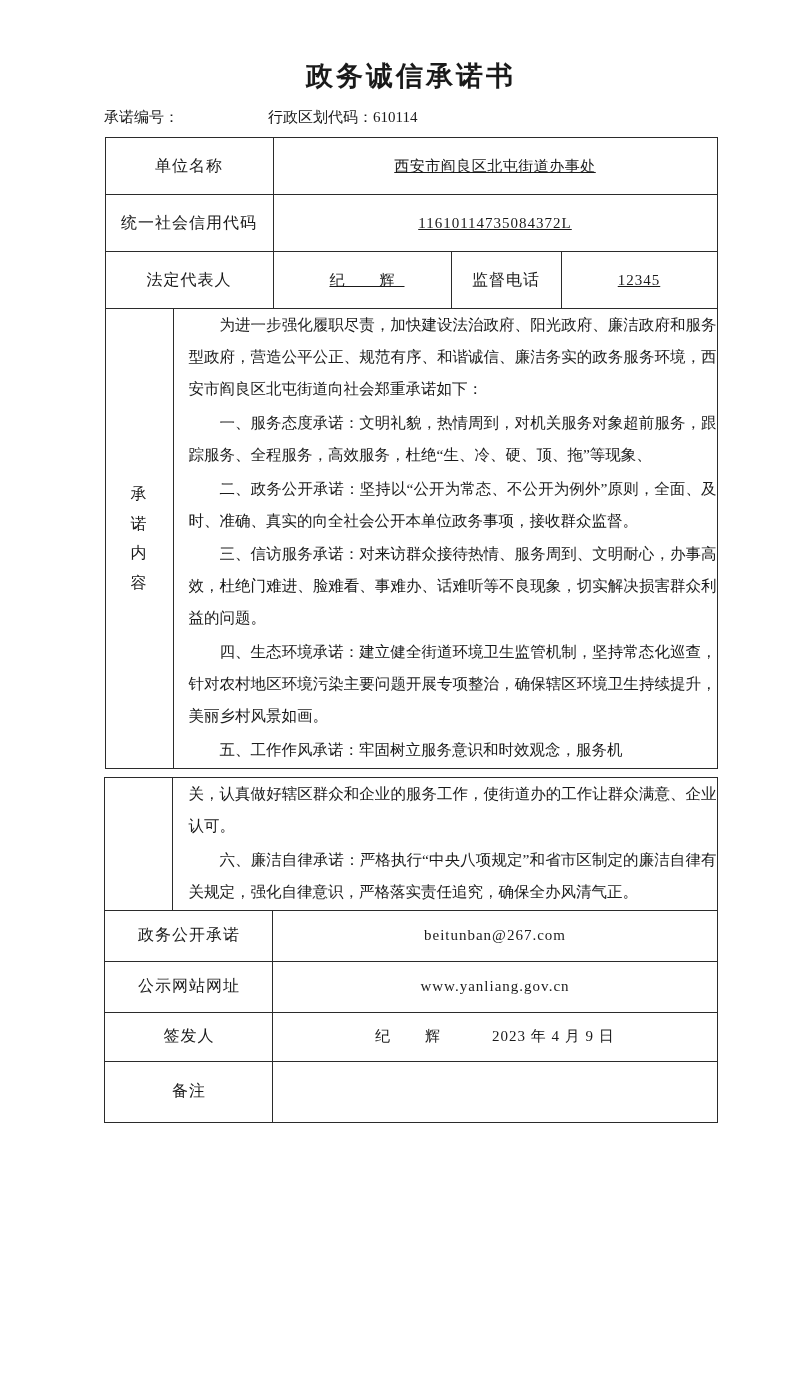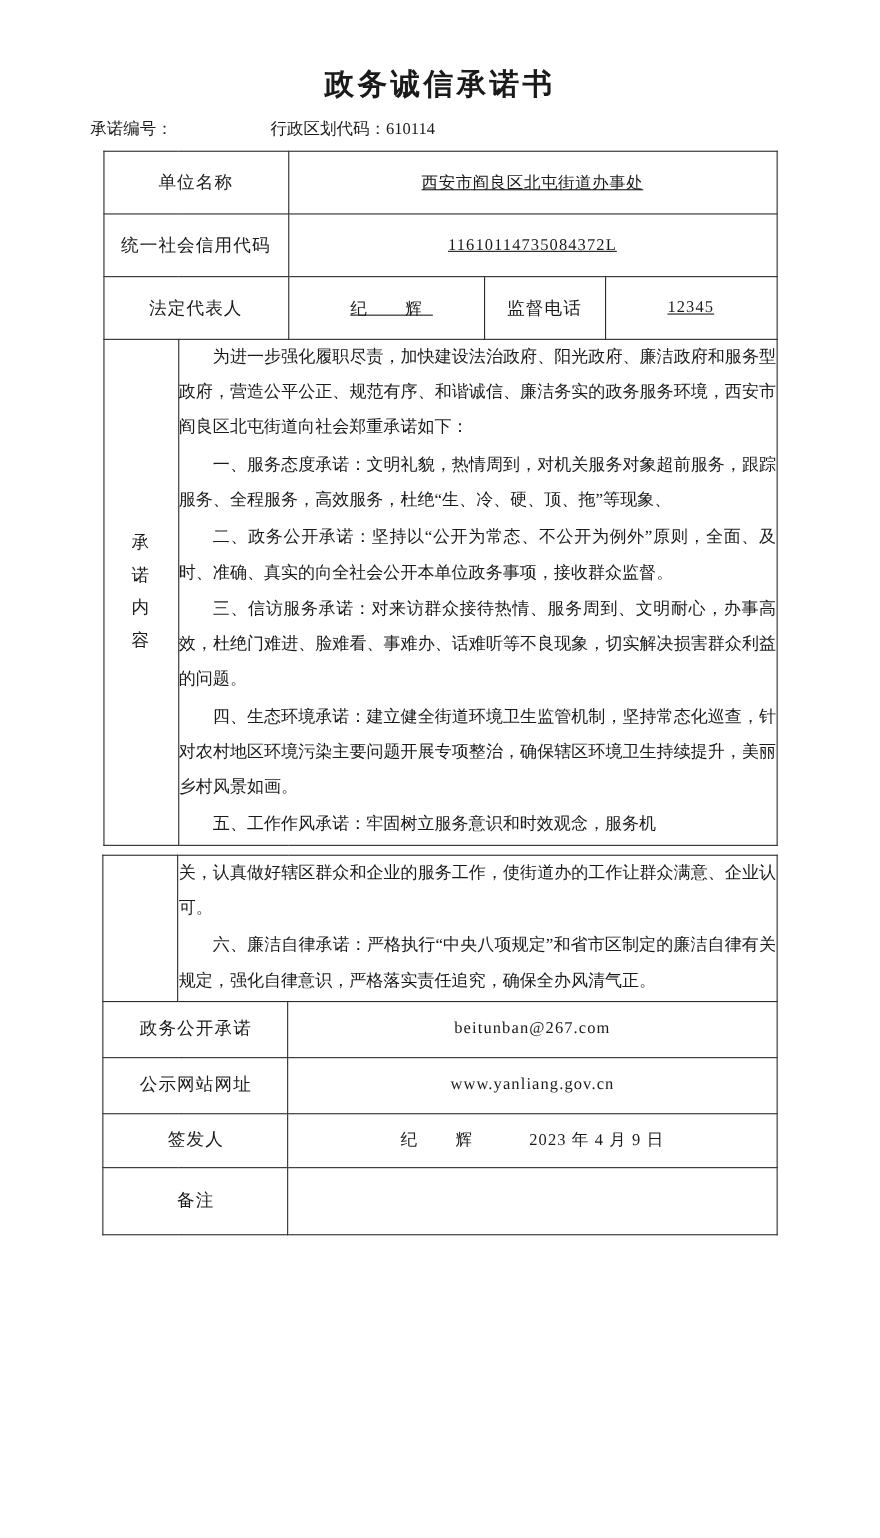--- a/index.html
+++ b/index.html
@@ -10,21 +10,21 @@
   body {
     width: 800px;
     min-height: 1398px;
     font-family: "Liberation Serif", "DejaVu Serif", serif;
     color: #1a1a1a;
   }
   .page {
     width: 800px;
     min-height: 1398px;
     box-sizing: border-box;
-    padding: 40px 46px 20px 46px;
+    padding: 40px 46px 20px 68px;
     position: relative;
   }
   .doc-title {
     text-align: center;
     font-size: 27px;
     font-weight: bold;
     letter-spacing: 3px;
     margin: 18px 0 14px 0;
     font-family: "Liberation Serif", "DejaVu Serif", serif;
   }
@@ -84,21 +84,21 @@
   }
   .vert-label .v {
     display: inline-block;
     line-height: 1.85;
   }
   .content-cell {
     padding: 14px 16px 16px 14px;
     vertical-align: top;
   }
   .content-cell p {
-    margin: 0 0 2px 0;
+    margin: 0 0 2px 15px;
     font-size: 15.5px;
     line-height: 2.06;
     text-align: justify;
     text-justify: inter-ideograph;
     text-indent: 2em;
   }
   .content-cell p.noindent {
     text-indent: 0;
   }
   .sign-row td {

